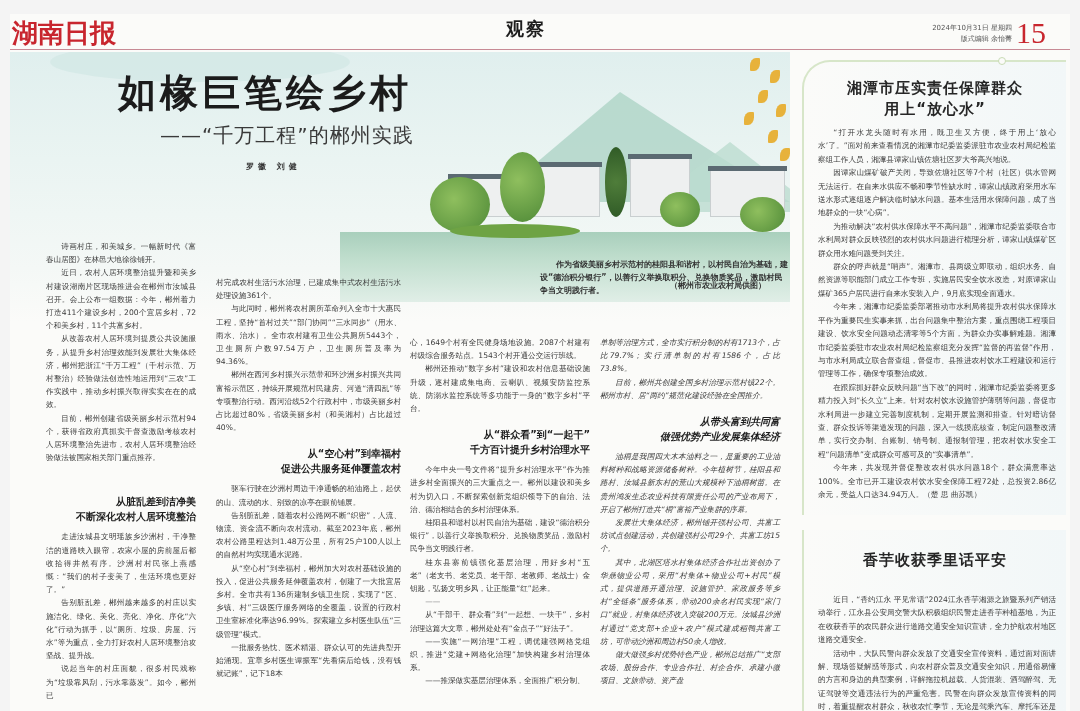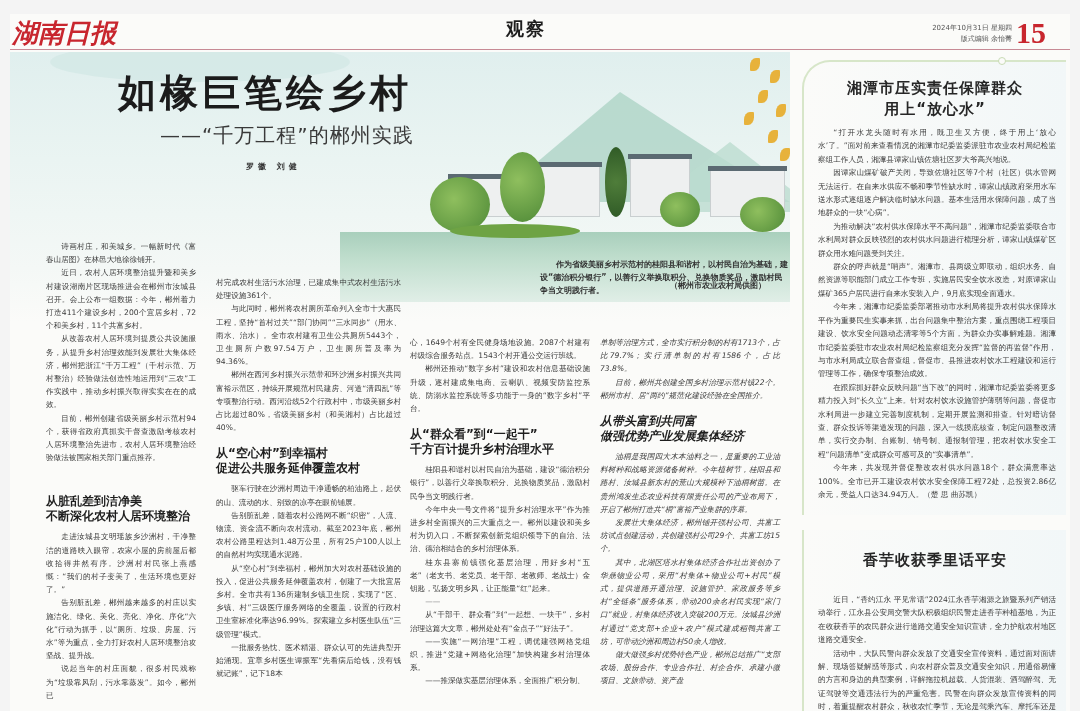--- a/index.html
+++ b/index.html
@@ -1,23 +1,23 @@
 <!DOCTYPE html>
 <html><head>
 <meta charset="utf-8">
 <style>
   * { box-sizing: border-box; margin: 0; padding: 0; }
   html, body { width: 1080px; height: 711px; overflow: hidden; background: #f4f4f4; }
   body { font-family: "DejaVu Serif", serif; color: #2a2a2a; position: relative; }
   .page { position: absolute; left: 10px; top: 14px; width: 1060px; height: 697px; background: #fbfbf9; overflow: hidden; }
   .masthead { position: absolute; left: 0; top: 0; width: 1060px; height: 36px; border-bottom: 1.5px solid #c78a95; }
-  .logo { position: absolute; left: 2px; top: 2px; font-family: "DejaVu Serif", serif; font-size: 26px; font-weight: bold; color: #c8262e; font-style: italic; letter-spacing: 0px; }
+  .logo { position: absolute; left: 2px; top: 2px; font-family: "DejaVu Serif", serif; font-size: 26px; font-weight: bold; color: #c8262e; letter-spacing: 0px; }
   .section-title { position: absolute; left: 496px; top: 3px; font-size: 18px; font-weight: bold; color: #1d1d1d; letter-spacing: 2px; font-family: "DejaVu Serif", serif; }
   .dateinfo { position: absolute; left: 920px; top: 9px; font-size: 7px; color: #555; font-family: "DejaVu Sans", sans-serif; line-height: 11px; text-align: right; width: 82px; }
-  .pagenum { position: absolute; left: 1006px; top: 2px; font-size: 30px; color: #c8262e; font-family: "Liberation Serif", serif; font-weight: bold; }
+  .pagenum { position: absolute; left: 1006px; top: 2px; font-size: 30px; color: #c8262e; font-family: "Liberation Serif", serif; }
 
   .hero { position: absolute; left: 0; top: 38px; width: 780px; height: 270px; background: linear-gradient(180deg, #e0efee 0%, #eaf4f2 40%, #f4f8f6 80%, #fbfbf9 100%); overflow: hidden; }
   .hero .mtn1 { position: absolute; left: 480px; top: 40px; width: 0; height: 0; border-left: 130px solid transparent; border-right: 170px solid transparent; border-bottom: 110px solid #a9d1c3; opacity: .75; }
   .hero .mtn2 { position: absolute; left: 630px; top: 90px; width: 0; height: 0; border-left: 90px solid transparent; border-right: 90px solid transparent; border-bottom: 70px solid #bcdccf; opacity: .8; }
   .hero .cloud { position: absolute; left: 40px; top: -10px; width: 300px; height: 40px; border-radius: 50%; background: #cfe6e3; opacity: .6; }
   .hero .village { position: absolute; left: 380px; top: 95px; width: 400px; height: 95px; }
   .hero .house { position: absolute; background: #eef0f0; border: 1px solid #c9cfd0; }
   .hero .roof { position: absolute; background: #5b6a72; height: 5px; }
   .hero .tree { position: absolute; border-radius: 50%; background: radial-gradient(circle at 40% 40%, #8fbf5e, #4f8a37); }
   .hero .water { position: absolute; left: 330px; top: 180px; width: 450px; height: 70px; background: linear-gradient(180deg, #9cc8b2 0%, #b8dac7 40%, #dcece4 100%); opacity: .85; }
@@ -26,21 +26,21 @@
   .leaf { position: absolute; width: 10px; height: 13px; border-radius: 60% 10% 60% 10%; background: #e7b23b; }
 
   .headline { position: absolute; left: 108px; top: 54px; font-family: "DejaVu Sans", sans-serif; font-size: 38px; font-weight: bold; color: #1b1b1b; letter-spacing: 4px; }
   .subhead { position: absolute; left: 150px; top: 108px; font-family: "DejaVu Sans", sans-serif; font-size: 20px; color: #3a3a3a; letter-spacing: 1px; }
   .byline { position: absolute; left: 236px; top: 147px; font-family: "DejaVu Sans", sans-serif; font-size: 8px; font-weight: bold; color: #333; letter-spacing: 4px; }
   .caption { position: absolute; left: 530px; top: 224px; width: 250px; font-size: 8px; line-height: 13px; color: #333; font-family: "DejaVu Sans", sans-serif; text-indent: 16px; font-weight: bold; margin-top: 20px; }
   .caption-credit { position: absolute; left: 660px; top: 266px; font-size: 8px; color: #333; font-family: Liberation Mono, monospace; font-weight: bold; }
 
   .col { position: absolute; font-size: 7.6px; line-height: 13.2px; color: #3a3a3a; font-family: "DejaVu Sans", sans-serif; text-align: justify; }
   .col p { text-indent: 2em; }
-  .col .sub { text-align: left; font-weight: bold; font-size: 12px; line-height: 15px; color: #1e1e1e; margin: 12px 0 6px; text-indent: 0; font-family: "DejaVu Sans", sans-serif; }
+  .col .sub { text-align: right; font-weight: bold; font-size: 10px; line-height: 15px; color: #1e1e1e; margin: 12px 0 6px; text-indent: 0; font-family: "DejaVu Sans", sans-serif; }
   .col .dash { text-indent: 2em; color: #888; }
 
   .sidebar { position: absolute; left: 786px; top: 46px; width: 274px; height: 651px; }
   .box { position: absolute; left: 6px; width: 264px; border-left: 2px solid #d7e6c9; border-top: 2px solid #d7e6c9; border-top-left-radius: 28px; background: linear-gradient(90deg, #fbfbf9 0%, #f2f7f8 100%); }
   .box1 { top: 0; height: 455px; }
   .box2 { top: 470px; height: 181px; border-top-left-radius: 0; border-top: none; }
   .box .dot { position: absolute; right: 60px; top: -5px; width: 8px; height: 8px; border-radius: 50%; border: 1.5px solid #c9dbb5; background: #fbfbf9; }
   .box-title { text-align: center; font-family: "DejaVu Sans", sans-serif; font-weight: bold; font-size: 15px; line-height: 21px; color: #262626; margin-top: 16px; letter-spacing: 1px; }
   .box-body { font-size: 7.6px; line-height: 13.4px; color: #3a3a3a; font-family: "DejaVu Sans", sans-serif; padding: 6px 10px 0 14px; text-align: justify; }
   .box-body p { text-indent: 2em; }
@@ -129,22 +129,22 @@
     <p>一批服务热忱、医术精湛、群众认可的先进典型开始涌现。宜章乡村医生谭振军“先看病后给钱，没有钱就记账”，记下18本</p>
   </div>
 
   <div class="col" style="left:400px; top:322px; width:180px;">
     <p style="text-indent:0">心，1649个村有全民健身场地设施。2087个村建有村级综合服务站点。1543个村开通公交运行班线。</p>
     <p>郴州还推动“数字乡村”建设和农村信息基础设施升级，逐村建成集电商、云喇叭、视频安防监控系统、防溺水监控系统等多功能于一身的“数字乡村”平台。</p>
     <div class="sub">
       <span>从“群众看”到“一起干”</span><br>
       <span>千方百计提升乡村治理水平</span>
     </div>
+    <p>今年中央一号文件将“提升乡村治理水平”作为推进乡村全面振兴的三大重点之一。郴州以建设和美乡村为切入口，不断探索创新党组织领导下的自治、法治、德治相结合的乡村治理体系。</p>
     <p>桂阳县和谐村以村民自治为基础，建设“德治积分银行”，以善行义举换取积分、兑换物质奖品，激励村民争当文明践行者。</p>
-    <p>今年中央一号文件将“提升乡村治理水平”作为推进乡村全面振兴的三大重点之一。郴州以建设和美乡村为切入口，不断探索创新党组织领导下的自治、法治、德治相结合的乡村治理体系。</p>
     <p>桂东县寨前镇强化基层治理，用好乡村“五老”（老支书、老党员、老干部、老教师、老战士）金钥匙，弘扬文明乡风，让正能量“红”起来。</p>
     <p class="dash">——</p>
     <p>从“干部干、群众看”到“一起想、一块干”，乡村治理这篇大文章，郴州处处有“金点子”“好法子”。</p>
     <p>——实施“一网治理”工程，调优建强网格党组织，推进“党建+网格化治理”加快构建乡村治理体系。</p>
     <p>——推深做实基层治理体系，全面推广积分制、</p>
   </div>
 
   <div class="col" style="left:590px; top:322px; width:180px;font-style:italic;">
     <p style="text-indent:0">单制等治理方式，全市实行积分制的村有1713个，占比79.7%；实行清单制的村有1586个，占比73.8%。</p>
     <p>目前，郴州共创建全国乡村治理示范村镇22个。郴州市村、居“两约”规范化建设经验在全国推介。</p>

